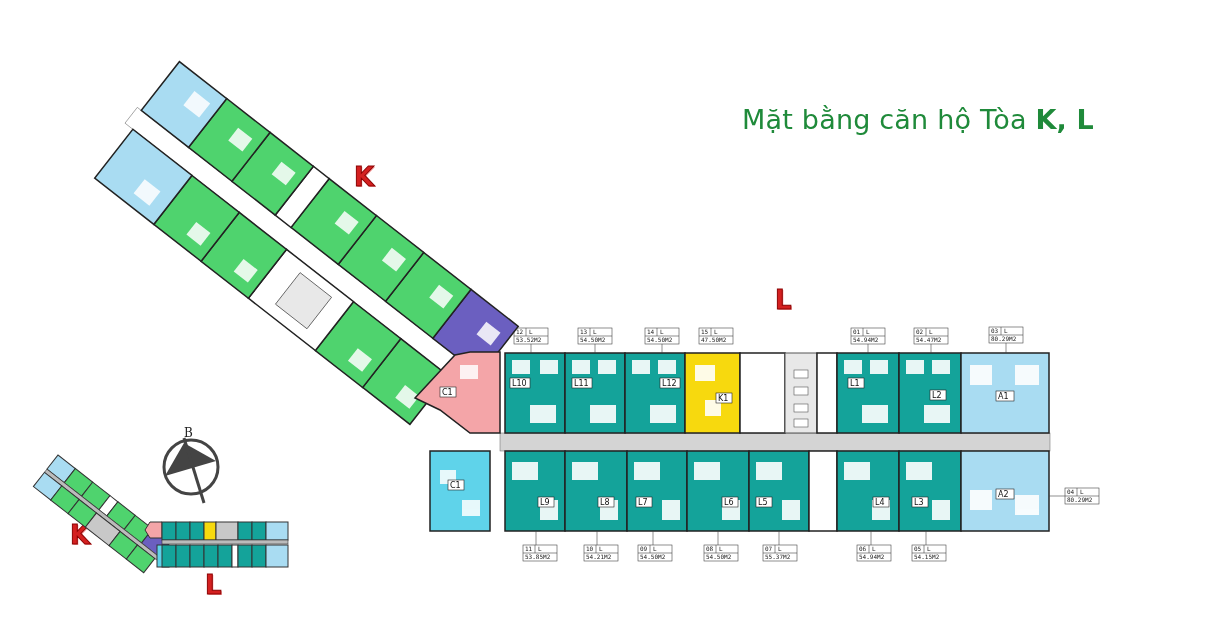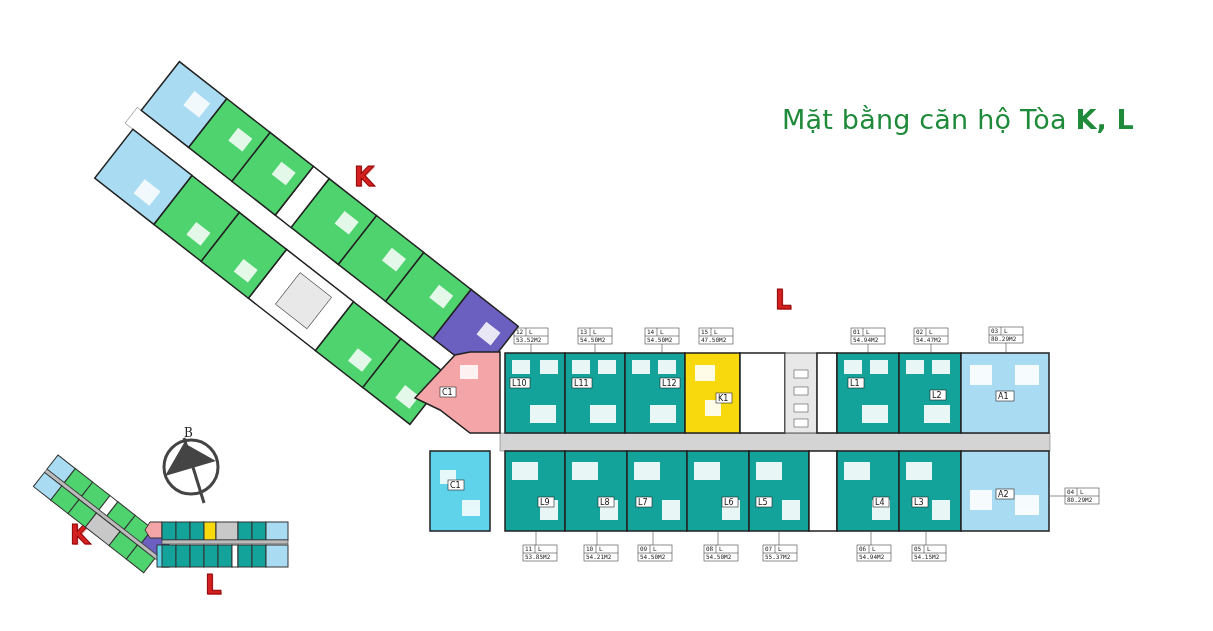--- a/index.html
+++ b/index.html
@@ -1,17 +1,17 @@
 <!DOCTYPE html>
 <html><head>
 <meta charset="utf-8">
 <style>
   html,body{margin:0;padding:0;background:#fff;}
   body{width:1213px;height:631px;position:relative;overflow:hidden;font-family:"DejaVu Sans",sans-serif;}
-  .title{position:absolute;left:782px;top:104px;font-family:"DejaVu Sans",sans-serif;font-size:27px;color:#1f8a3a;white-space:nowrap;letter-spacing:0.2px;}
+  .title{position:absolute;left:742px;top:104px;font-family:"DejaVu Sans",sans-serif;font-size:27px;color:#1f8a3a;white-space:nowrap;letter-spacing:0.2px;}
   .title b{font-weight:bold;}
   .bldg-letter{position:absolute;font-family:"DejaVu Sans",sans-serif;font-weight:bold;color:#d42020;-webkit-text-stroke:1px #8a0000;text-shadow:1px 1px 0 #f7a0a0;}
   svg{position:absolute;left:0;top:0;}
   .lbl{font-family:"DejaVu Sans Mono",monospace;font-size:6px;fill:#222;}
   .ulbl{font-family:"DejaVu Sans",sans-serif;font-size:8px;fill:#111;}
 </style>
 </head>
 <body>
 
 <div class="title"><span>Mặt bằng căn hộ Tòa </span><b>K, L</b></div>

